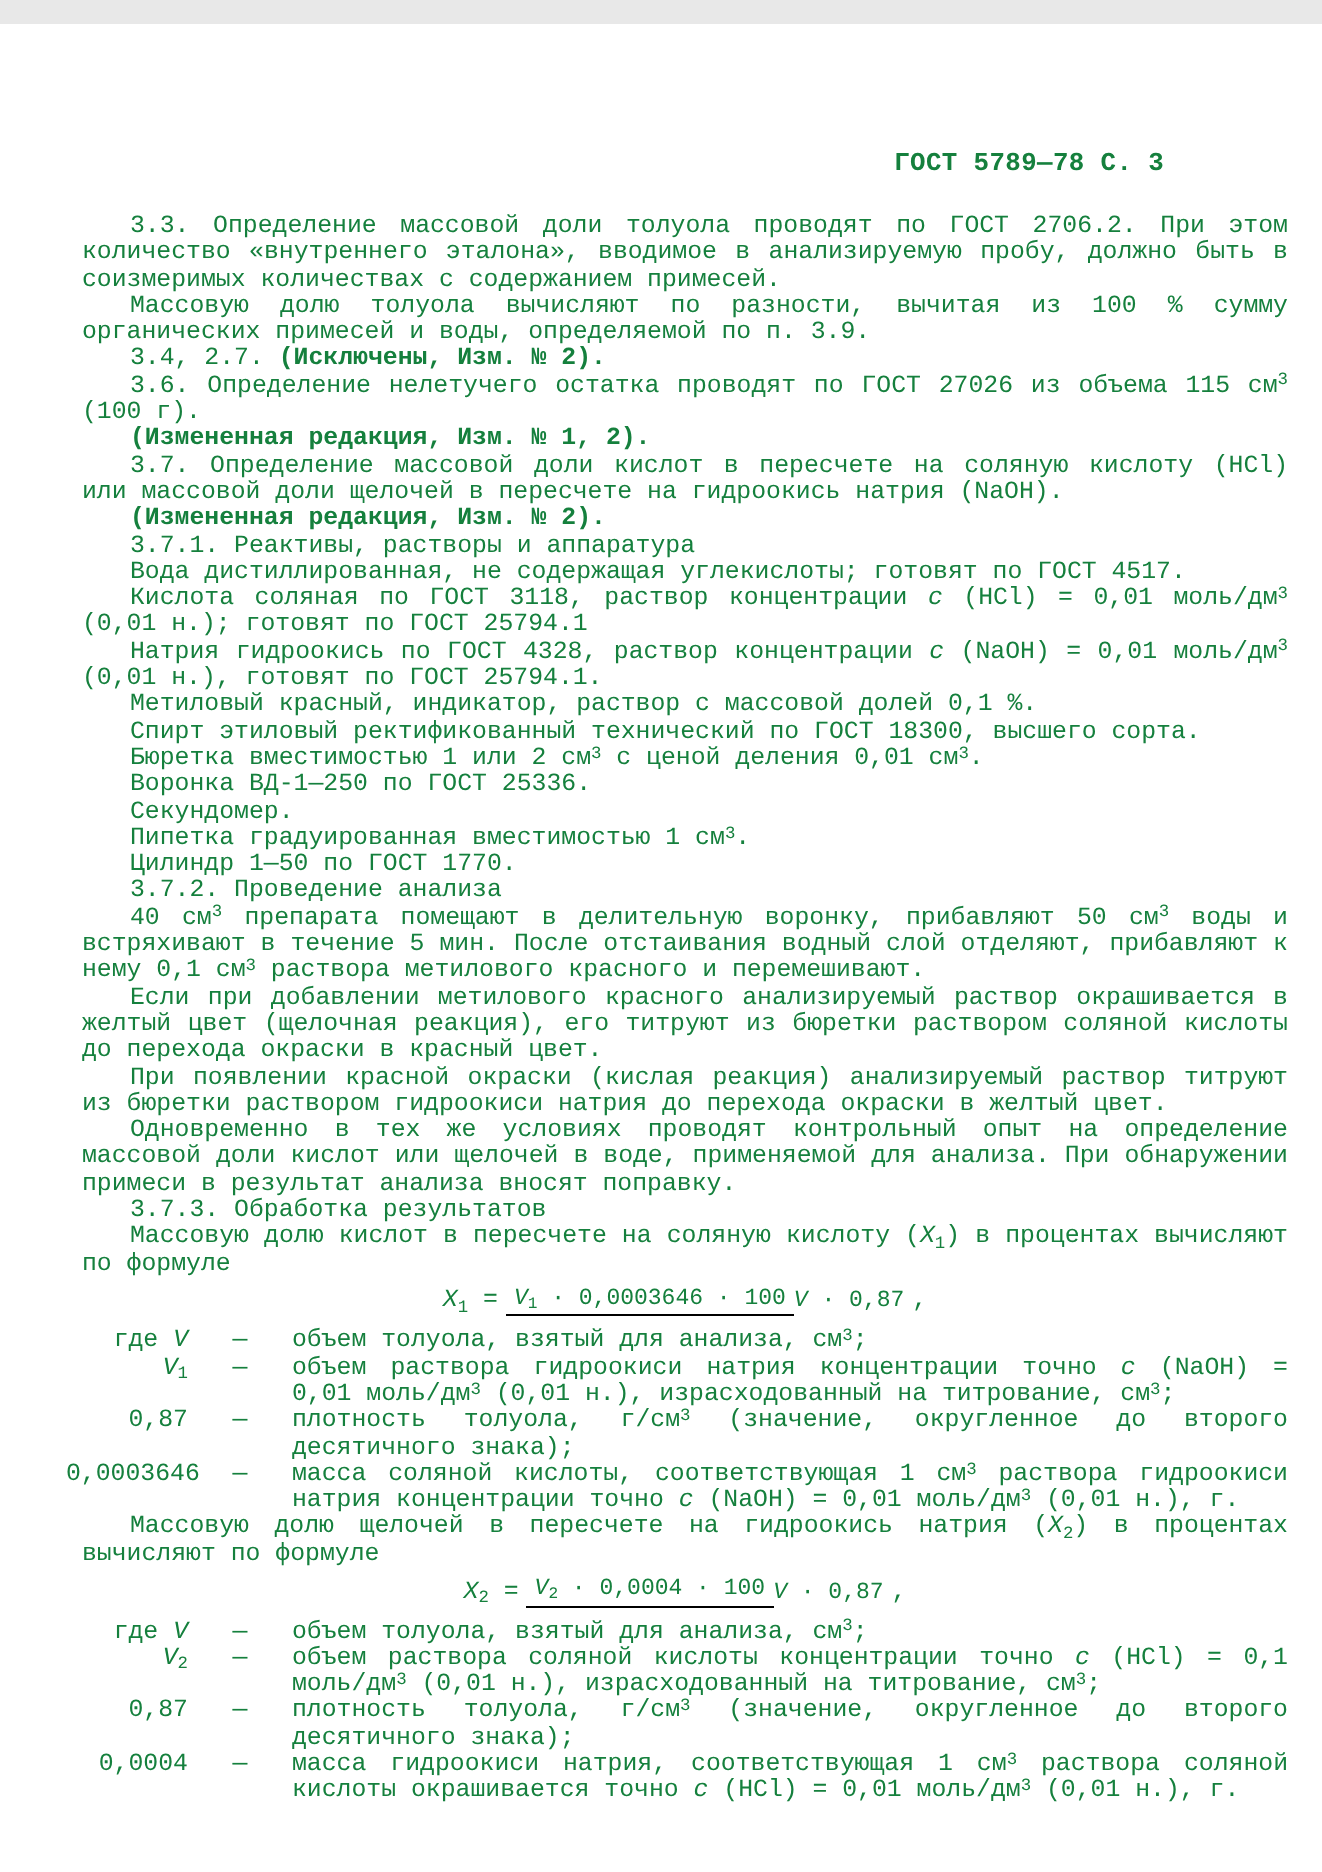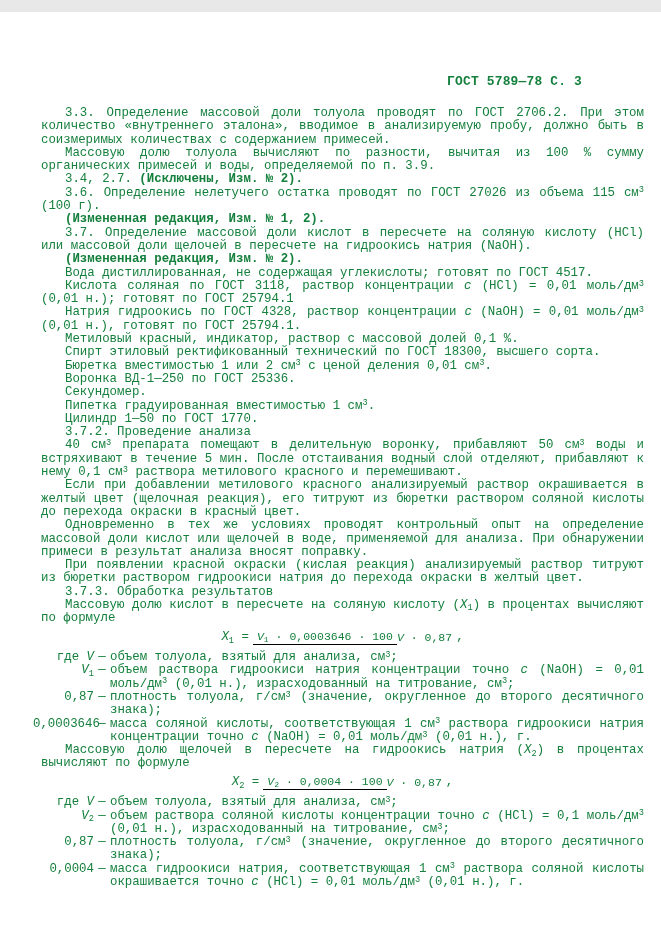--- a/index.html
+++ b/index.html
@@ -27,21 +27,21 @@
   .p{text-align:justify;text-indent:24px;}
   .b{font-weight:bold;}
   .i{font-style:italic;}
   sup,sub{font-size:0.7em;line-height:0;vertical-align:baseline;position:relative;}
   sup{top:-0.38em;}
   sub{top:0.28em;}
   .defrow{
     display:grid;
     grid-template-columns:61px 16px 1fr;
     margin-left:-8px;
-    column-gap:0;
+    column-gap:18px;
   }
   .dt{text-align:right;white-space:nowrap;}
   .dd-dash{text-align:center;}
   .dd{text-align:justify;}
   .formula{
     display:flex;justify-content:center;align-items:center;
     margin:5px 0 6px 0;
   }
   .f-lhs,.f-rhs{font-size:12.4px;}
   .frac{
@@ -58,35 +58,36 @@
 <div class="page">
   <div class="header">ГОСТ 5789—78 С. 3</div>
   <div class="content" id="doc-content">
       <div class="p"><span>3.3. Определение массовой доли толуола проводят по ГОСТ 2706.2. При этом количество «внутреннего эталона», вводимое в анализируемую пробу, должно быть в соизмеримых количествах с содержанием примесей.</span></div>
       <div class="p"><span>Массовую долю толуола вычисляют по разности, вычитая из 100 % сумму органических примесей и воды, определяемой по п. 3.9.</span></div>
       <div class="p"><span>3.4, 2.7. </span><span class="b">(Исключены, Изм. № 2).</span></div>
       <div class="p"><span>3.6. Определение нелетучего остатка проводят по ГОСТ 27026 из объема 115 см</span><sup>3</sup><span> (100 г).</span></div>
       <div class="p"><span class="b">(Измененная редакция, Изм. № 1, 2).</span></div>
       <div class="p"><span>3.7. Определение массовой доли кислот в пересчете на соляную кислоту (HCl) или массовой доли щелочей в пересчете на гидроокись натрия (NaOH).</span></div>
       <div class="p"><span class="b">(Измененная редакция, Изм. № 2).</span></div>
+      <div class="p"><span>3.7.1. Реактивы, растворы и аппаратура</span></div>
       <div class="p"><span>Вода дистиллированная, не содержащая углекислоты; готовят по ГОСТ 4517.</span></div>
       <div class="p"><span>Кислота соляная по ГОСТ 3118, раствор концентрации </span><span class="i">с</span><span> (HCl) = 0,01 моль/дм</span><sup>3</sup><span> (0,01 н.); готовят по ГОСТ 25794.1</span></div>
       <div class="p"><span>Натрия гидроокись по ГОСТ 4328, раствор концентрации </span><span class="i">с</span><span> (NaOH) = 0,01 моль/дм</span><sup>3</sup><span> (0,01 н.), готовят по ГОСТ 25794.1.</span></div>
       <div class="p"><span>Метиловый красный, индикатор, раствор с массовой долей 0,1 %.</span></div>
       <div class="p"><span>Спирт этиловый ректификованный технический по ГОСТ 18300, высшего сорта.</span></div>
       <div class="p"><span>Бюретка вместимостью 1 или 2 см</span><sup>3</sup><span> с ценой деления 0,01 см</span><sup>3</sup><span>.</span></div>
       <div class="p"><span>Воронка ВД-1—250 по ГОСТ 25336.</span></div>
       <div class="p"><span>Секундомер.</span></div>
       <div class="p"><span>Пипетка градуированная вместимостью 1 см</span><sup>3</sup><span>.</span></div>
       <div class="p"><span>Цилиндр 1—50 по ГОСТ 1770.</span></div>
       <div class="p"><span>3.7.2. Проведение анализа</span></div>
       <div class="p"><span>40 см</span><sup>3</sup><span> препарата помещают в делительную воронку, прибавляют 50 см</span><sup>3</sup><span> воды и встряхивают в течение 5 мин. После отстаивания водный слой отделяют, прибавляют к нему 0,1 см</span><sup>3</sup><span> раствора метилового красного и перемешивают.</span></div>
       <div class="p"><span>Если при добавлении метилового красного анализируемый раствор окрашивается в желтый цвет (щелочная реакция), его титруют из бюретки раствором соляной кислоты до перехода окраски в красный цвет.</span></div>
+      <div class="p"><span>При появлении красной окраски (кислая реакция) анализируемый раствор титруют из бюретки раствором гидроокиси натрия до перехода окраски в желтый цвет.</span></div>
       <div class="p"><span>Одновременно в тех же условиях проводят контрольный опыт на определение массовой доли кислот или щелочей в воде, применяемой для анализа. При обнаружении примеси в результат анализа вносят поправку.</span></div>
-      <div class="p"><span>При появлении красной окраски (кислая реакция) анализируемый раствор титруют из бюретки раствором гидроокиси натрия до перехода окраски в желтый цвет.</span></div>
       <div class="p"><span>3.7.3. Обработка результатов</span></div>
       <div class="p"><span>Массовую долю кислот в пересчете на соляную кислоту (</span><span class="i">X</span><sub>1</sub><span>) в процентах вычисляют по формуле</span></div>
       <div class="formula">
         <span class="f-lhs"><span class="i">X</span><sub>1</sub><span> = </span></span>
         <span class="frac">
           <span class="num"><span class="i">V</span><sub>1</sub><span> · 0,0003646 · 100</span></span>
           <span class="den"><span class="i">V</span><span> · 0,87</span></span>
         </span>
         <span class="f-rhs"><span> ,</span></span>
       </div>

